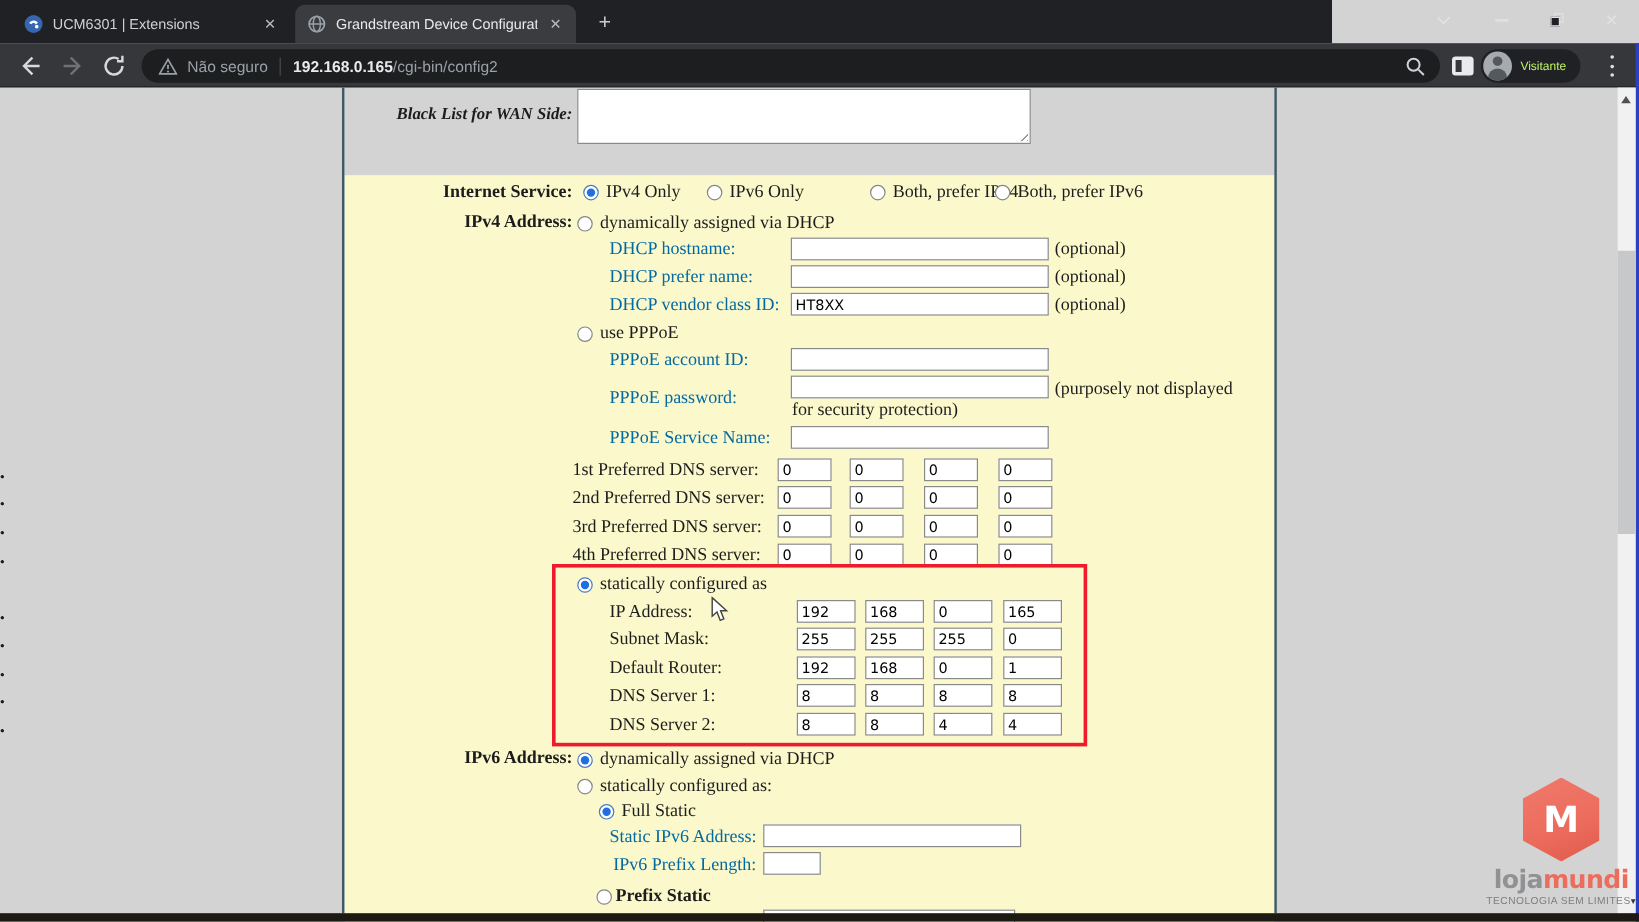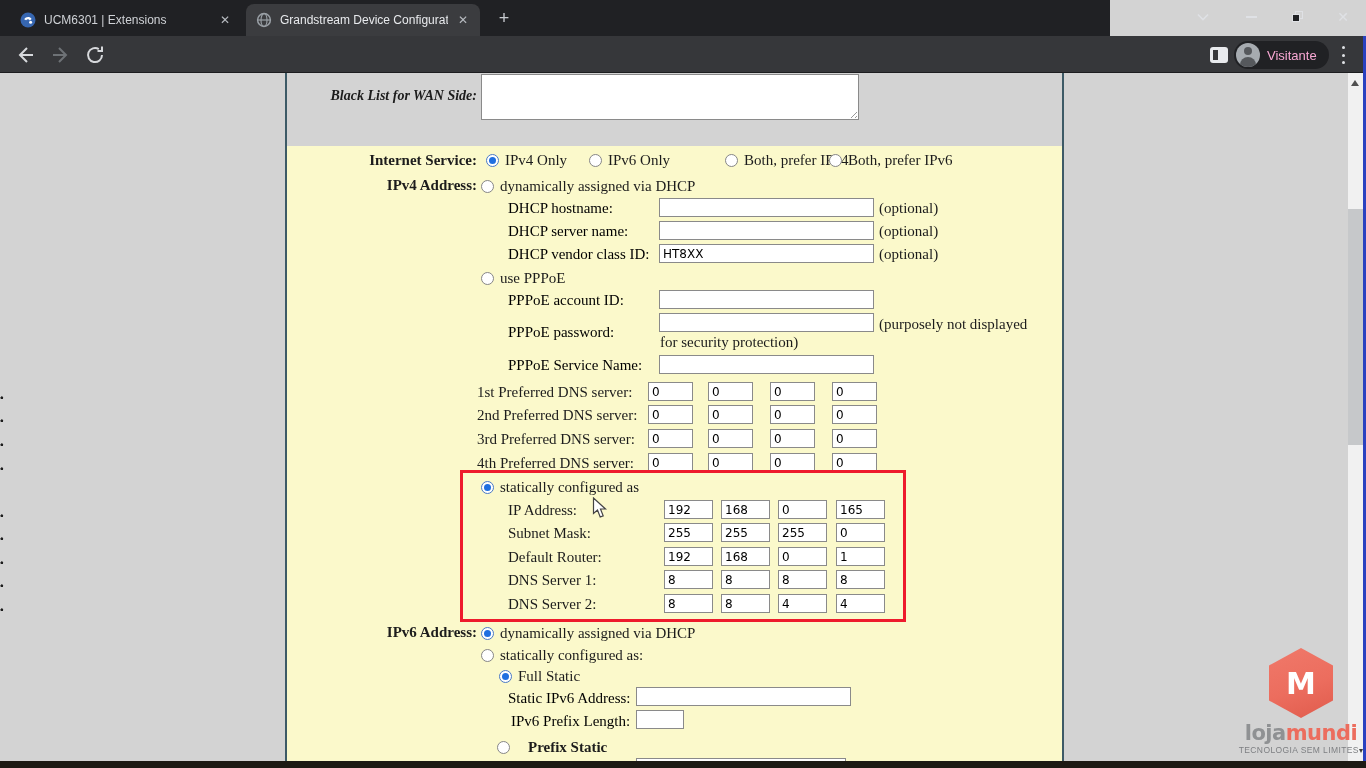--- a/index.html
+++ b/index.html
@@ -40,21 +40,21 @@
   #omnibox .zoomico { margin-right:12px; }
 
   #sidepanel-btn { position:absolute; left:1210px; top:47px; width:18px; height:16px;
                    background:#e8eaed; border-radius:3px; }
   #sidepanel-btn i { position:absolute; left:3px; top:3px; width:5px; height:10px; background:#36373a; }
   #profile-chip { position:absolute; left:1234px; top:41px; height:28px; padding:2px 12px 2px 2px;
                   background:#202124; border-radius:14px; display:flex; align-items:center; gap:7px; }
   #profile-chip .avatar { width:24px; height:24px; border-radius:50%; background:#a6abb0; position:relative; overflow:hidden; }
   #profile-chip .avatar .head { position:absolute; left:8px; top:4px; width:8px; height:8px; border-radius:50%; background:#55585c; }
   #profile-chip .avatar .body { position:absolute; left:4px; top:14px; width:16px; height:10px; border-radius:8px 8px 0 0; background:#55585c; }
-  #profile-chip .pname { color:#f9a8d4; font-size:13px; }
+  #profile-chip .pname { color:#bef264; font-size:10px; }
   #kebab { position:absolute; left:1342px; top:46px; width:4px; height:18px; display:flex;
            flex-direction:column; justify-content:space-between; }
   #kebab i { width:3px; height:3px; border-radius:50%; background:#dfe1e5; }
 
   
   #content { position:absolute; left:0; top:73px; width:1366px; height:688px; background:#d3d3d3; }
   #ytable { position:absolute; left:287px; top:73px; width:775px; height:688px; background:#fbf9cb; }
   .vline { position:absolute; top:73px; width:2px; height:688px; background:#3d5a66; }
   #vline-l { left:285px; } #vline-r { left:1062px; }
   #edge-blue { position:absolute; left:1363px; top:36px; width:3px; height:732px; background:#2a41c0; }
@@ -63,21 +63,21 @@
   
   #scrollbar { position:absolute; left:1348px; top:73px; width:15px; height:688px; background:#f1f1f1; z-index:5; }
   #scrollbar .uparrow { position:absolute; left:3px; top:7px; width:0; height:0;
       border-left:4.5px solid transparent; border-right:4.5px solid transparent; border-bottom:6px solid #505050; }
   #scrollbar .thumb { position:absolute; left:0; top:136px; width:15px; height:236px; background:#c6c8ca; }
 
   
   .blabel { position:absolute; left:250px; width:227px; text-align:right;
             font-family:"Liberation Serif", serif; font-size:15px; font-weight:bold; color:#1c1c1c; }
   .blabel.italic { font-style:italic; font-size:14px; }
-  .slabel { position:absolute; font-family:"Liberation Serif", serif; font-size:15px; color:#000000; white-space:nowrap; }
+  .slabel { position:absolute; font-family:"Liberation Serif", serif; font-size:15px; color:#0369a1; white-space:nowrap; }
   .pair { position:absolute; display:flex; align-items:center; gap:6px;
           font-family:"Liberation Serif", serif; font-size:15px; color:#1c1c1c; white-space:nowrap; }
   .radio { width:13px; height:13px; border-radius:50%; background:#fff; border:1px solid #868686;
            flex:0 0 13px; position:relative; }
   .radio.on { border-color:#4a79c4; }
   .radio.on::after { content:""; position:absolute; left:2px; top:2px; width:7px; height:7px;
                      border-radius:50%; background:#1f6fe0; }
   .txtinput { position:absolute; height:19px; border:1px solid #8a8a8a; background:#fff;
               font-family:"DejaVu Sans", sans-serif; font-size:12px; color:#000; padding:0 3px; }
   .opt { position:absolute; font-family:"Liberation Serif", serif; font-size:15px; color:#1c1c1c;text-align:center; }
@@ -174,20 +174,36 @@
         <path d="M9 4 L16 11 L9 18 M16 11 H3" fill="none" stroke="#6e7276" stroke-width="2"></path>
       </svg>
   </div>
   <div class="navbtn" style="left:84px">
     <svg width="22" height="22" viewBox="0 0 22 22">
       <path d="M18 11 A7 7 0 1 1 14.8 5.2" fill="none" stroke="#d7d9dc" stroke-width="2"></path>
       <path d="M18 2.5 V7 H13.5" fill="none" stroke="#d7d9dc" stroke-width="2"></path>
     </svg>
   </div>
 
+  <div id="omnibox">
+    <svg class="warn" width="16" height="15" viewBox="0 0 16 15">
+      <path d="M8 1.5 L15 13.5 H1 Z" fill="none" stroke="#9aa0a6" stroke-width="1.4"></path>
+      <line x1="8" y1="6" x2="8" y2="9.5" stroke="#9aa0a6" stroke-width="1.5"></line>
+      <circle cx="8" cy="11.6" r="0.9" fill="#9aa0a6"></circle>
+    </svg>
+    <span class="sec">Não seguro</span>
+    <span class="divider"></span>
+    <span class="host">192.168.0.165</span>
+    <span class="path">/cgi-bin/config2</span>
+    <span class="spacer"></span>
+    <svg class="zoomico" width="17" height="17" viewBox="0 0 17 17">
+      <circle cx="7" cy="7" r="5" fill="none" stroke="#cfd2d6" stroke-width="1.7"></circle>
+      <line x1="11" y1="11" x2="15.5" y2="15.5" stroke="#cfd2d6" stroke-width="1.7"></line>
+    </svg>
+  </div>
   <div id="sidepanel-btn">
       <i></i>
     </div>
   <div id="profile-chip">
     <span class="avatar">
         <span class="head"></span>
         <span class="body"></span>
       </span>
     <span class="pname">Visitante</span>
   </div>
@@ -227,21 +243,21 @@
   <div class="blabel" style="top:177px">IPv4 Address:</div>
   <div class="pair" style="left:481px; top:178px">
     <span class="radio"></span>
     <span>dynamically assigned via DHCP</span>
   </div>
 
   <div class="slabel" style="left:508px; top:200px">DHCP hostname:</div>
   <input class="txtinput" style="left: 659px; top: 198px; width: 215px;" value="">
   <div class="opt" style="left:879px; top:200px">(optional)</div>
 
-  <div class="slabel" style="left:508px; top:223px">DHCP server name:</div>
+  <div class="slabel" style="left:508px; top:223px">DHCP prefer name:</div>
   <input class="txtinput" style="left: 659px; top: 221px; width: 215px;" value="">
   <div class="opt" style="left:879px; top:223px">(optional)</div>
 
   <div class="slabel" style="left:508px; top:246px">DHCP vendor class ID:</div>
   <input class="txtinput" style="left: 659px; top: 244px; width: 215px;" value="HT8XX">
   <div class="opt" style="left:879px; top:246px">(optional)</div>
 
   <div class="pair" style="left:481px; top:270px">
     <span class="radio"></span>
     <span>use PPPoE</span>
@@ -370,21 +386,21 @@
     <span class="radio on"></span>
     <span>Full Static</span>
   </div>
 
   <div class="slabel" style="left:508px; top:690px">Static IPv6 Address:</div>
   <input class="txtinput" style="left: 636px; top: 687px; width: 215px;" value="">
 
   <div class="slabel" style="left:511px; top:713px">IPv6 Prefix Length:</div>
   <input class="txtinput" style="left: 636px; top: 710px; width: 48px;" value="">
 
-  <div class="pair" style="left:497px; top:739px; gap:18px">
+  <div class="pair" style="left:497px; top:739px; gap:3px">
     <span class="radio"></span>
     <span style="font-weight:bold">Prefix Static</span>
   </div>
   <input class="txtinput" style="left: 636px; top: 758px; width: 210px; height: 14px;">
 
   <div id="scrollbar">
     <span class="uparrow"></span>
     <span class="thumb"></span>
   </div>
   <div id="edge-blue"></div>

